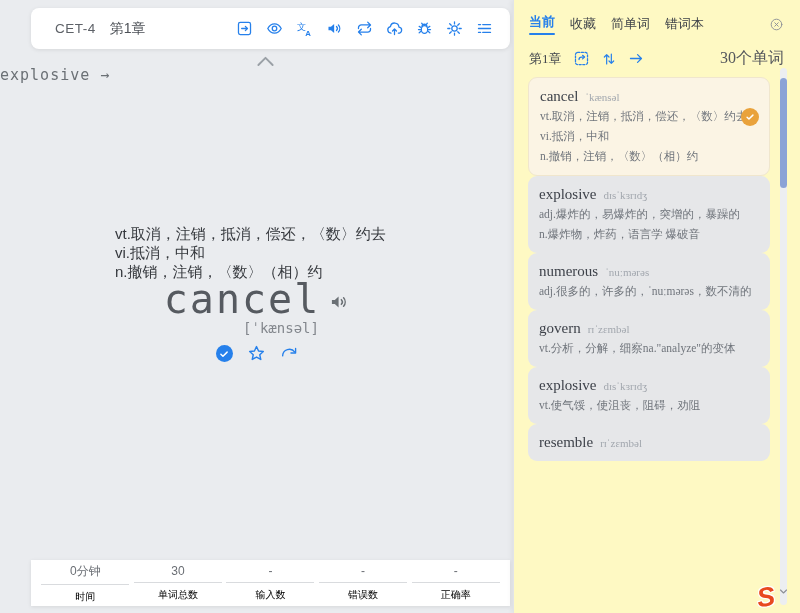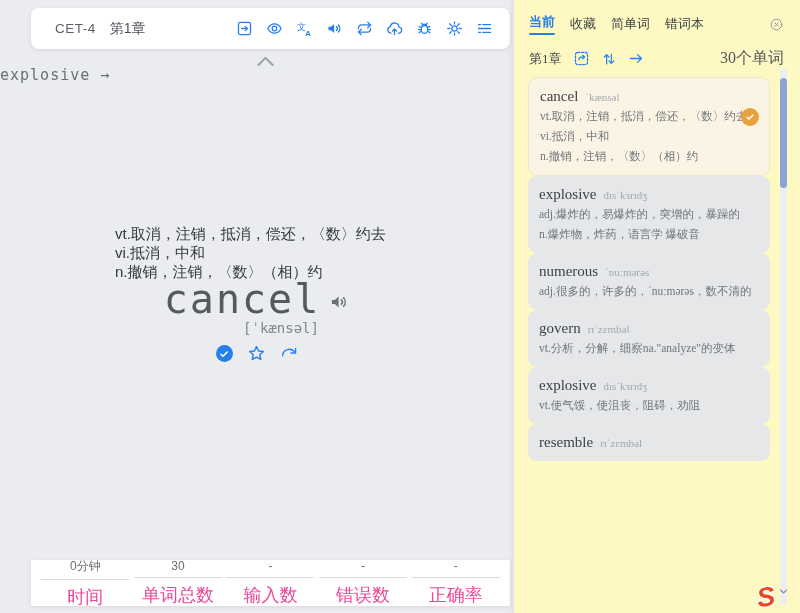--- a/index.html
+++ b/index.html
@@ -31,21 +31,21 @@
     align-items:center;justify-content:center;cursor:pointer;}
   .check-btn svg{width:10px;height:10px;}
   .star-btn{width:19px;height:19px;color:#2680eb;cursor:pointer;}
   .redo-btn{width:18px;height:18px;color:#2680eb;cursor:pointer;}
 
   .statsbar{position:absolute;left:31px;top:560px;width:479px;height:46px;background:#fff;
     border-radius:0;box-shadow:0 1px 4px rgba(0,0,0,.09);display:flex;align-items:center;
     justify-content:space-around;padding:0 8px;box-sizing:border-box;}
   .stat{text-align:center;width:88px;}
   .stat-value{font-size:12px;color:#6a6e74;padding-bottom:4px;border-bottom:1px solid #d9dbde;}
-  .stat-label{font-size:18px;color:#ec4899;padding-top:5px;}
+  .stat-label{font-size:10px;color:#000000;padding-top:5px;}
 
   
   .sidebar{position:absolute;left:513px;top:0;width:287px;height:613px;background:#fef9c3;
     border-left:1px solid #e2e4e8;box-shadow:-2px 0 5px rgba(0,0,0,.05);box-sizing:border-box;font-family:Liberation Serif, serif;}
   .tabs-row{display:flex;align-items:center;gap:15px;padding:13px 16px 6px 15px;font-size:13px;color:#3f4349;}
   .tab{cursor:pointer;}
   .tab.active{color:#2680eb;font-weight:bold;}
   .tab.active::after{content:"";display:block;height:2px;background:#2680eb;margin-top:2px;border-radius:1px;}
   .close-btn{margin-left:auto;width:15px;height:15px;color:#8c9096;cursor:pointer;}
   .chapter-row{display:flex;align-items:center;gap:11px;padding:7px 16px 8px 15px;font-size:13px;color:#44484e;}

